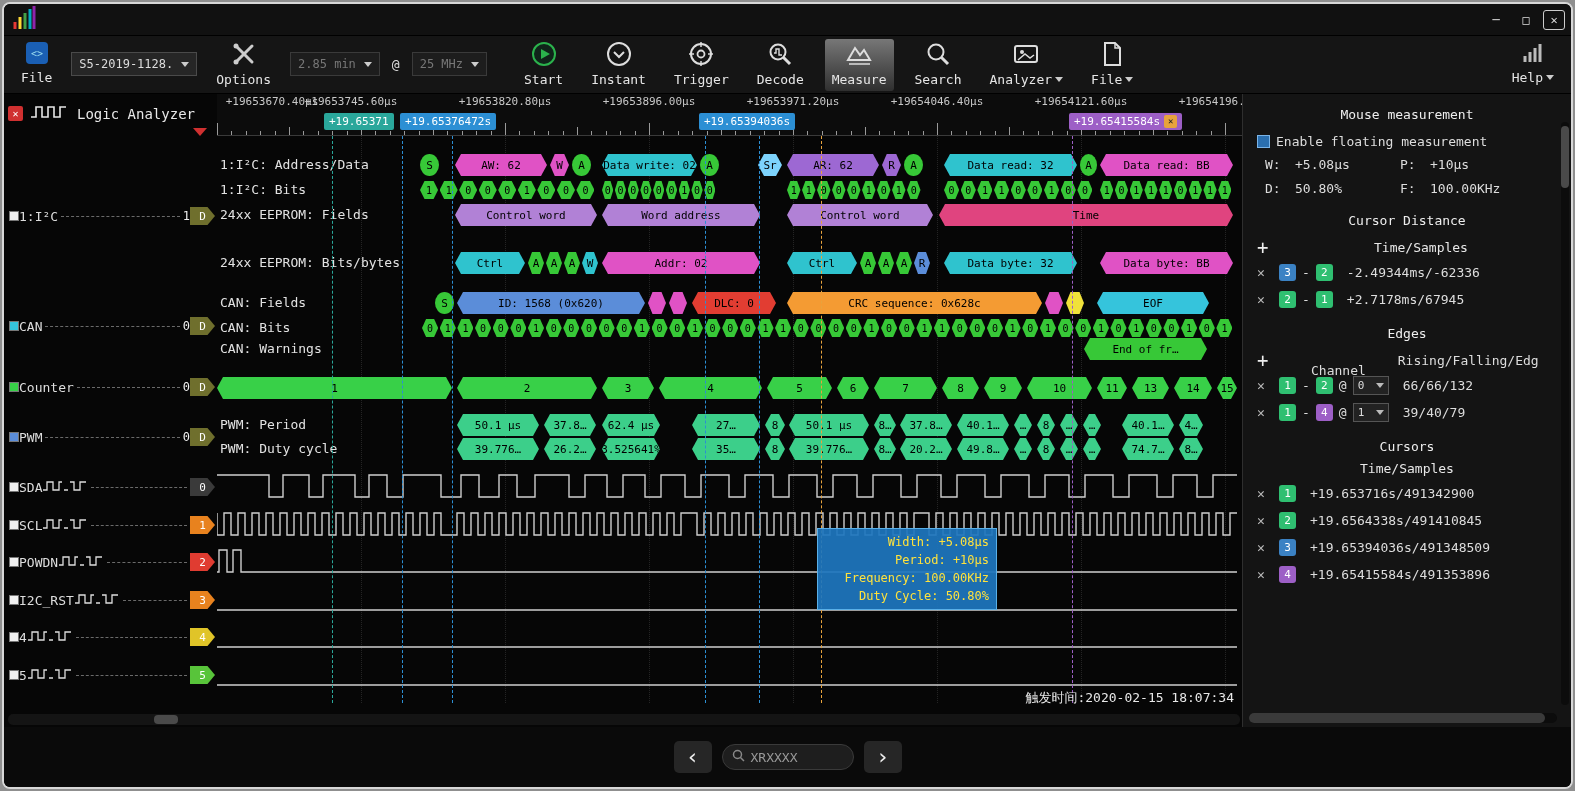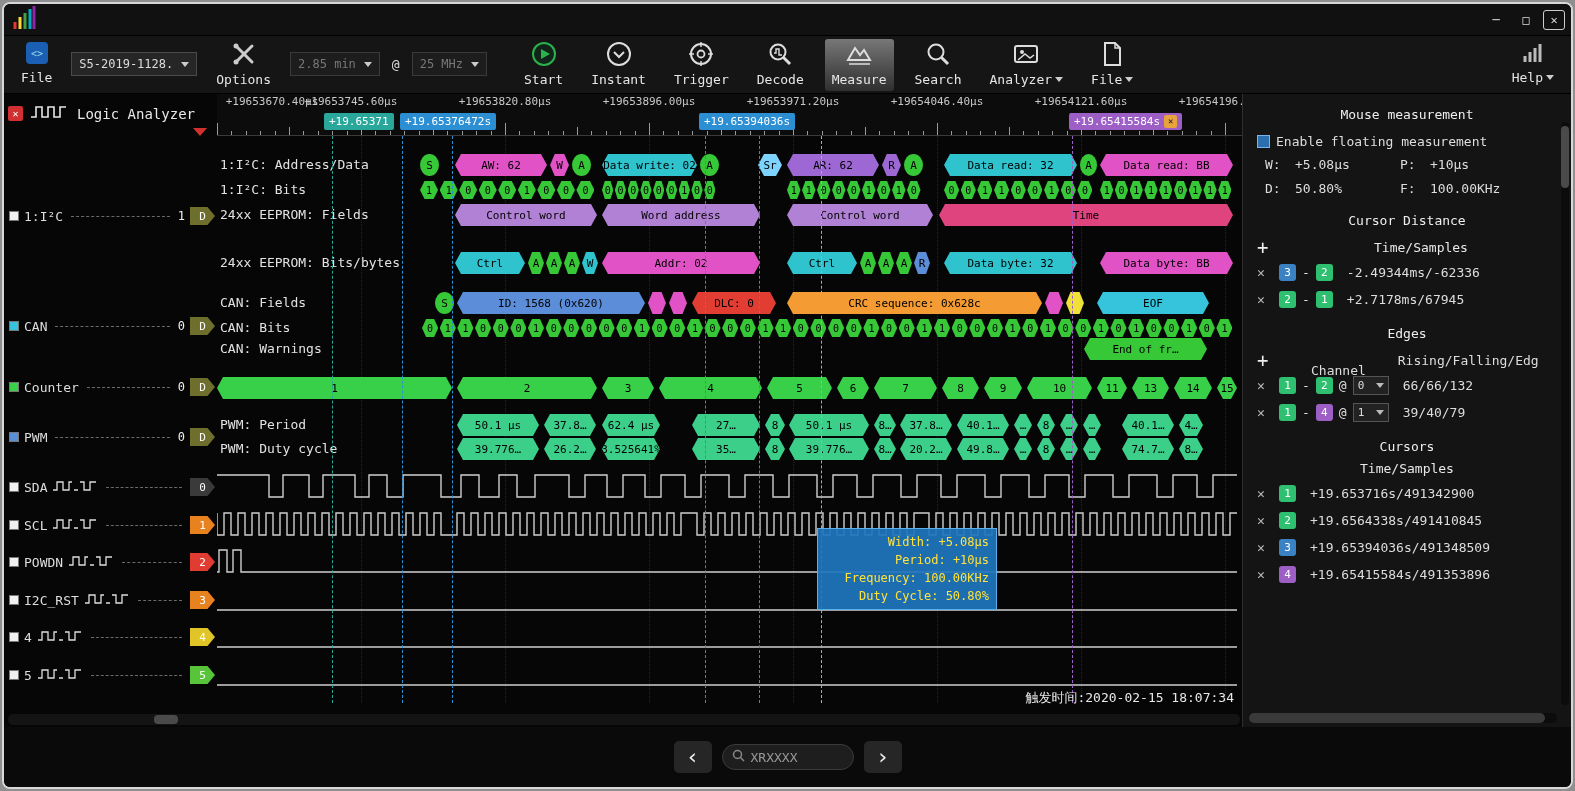--- a/index.html
+++ b/index.html
@@ -21,21 +21,21 @@
   .tsel{height:24px;margin-top:13px;background:#262626;border:1px solid #4a4a4a;color:#ddd;display:flex;align-items:center;justify-content:space-between;padding:0 7px;gap:8px;font-size:12px;cursor:pointer;white-space:nowrap;}
   .tsel.disabled{color:#777;border-color:#3a3a3a;background:#1d1d1d;}
   .at{margin-top:18px;color:#ddd;font-size:13px;}
   .help{margin-left:auto;}
   
   .main{display:flex;height:633px;position:relative;background:#060606;}
   .sidebar{width:213px;position:relative;background:#060606;flex:none;}
   .session-head{position:absolute;top:10px;left:4px;display:flex;align-items:center;gap:7px;color:#e8e8e8;font-size:14px;}
   .redx{width:15px;height:15px;background:#d03030;color:#fff;font-size:10px;display:flex;align-items:center;justify-content:center;border-radius:2px;cursor:pointer;}
   .redtri{position:absolute;top:34px;right:10px;width:0;height:0;border-left:7px solid transparent;border-right:7px solid transparent;border-top:8px solid #d03030;}
-  .chrow{position:absolute;left:5px;right:2px;height:20px;display:flex;align-items:center;gap:5px;font-size:13px;color:#ddd;cursor:pointer;}
+  .chrow{position:absolute;left:5px;right:2px;height:20px;display:flex;align-items:center;font-size:13px;color:#ddd;cursor:pointer;}
   .chip{width:10px;height:10px;border:1px solid #777;flex:none;}
   .chdash{flex:1;border-bottom:1px dashed #6a6a6a;height:1px;margin:0 3px;}
   .chcount{font-size:12px;color:#eee;}
   .tag{width:25px;height:18px;flex:none;display:flex;align-items:center;justify-content:center;font-size:11px;color:#fff;clip-path:polygon(0 0,70% 0,100% 50%,70% 100%,0 100%);}
   
   .wave{width:1025px;position:relative;flex:none;}
   .ruler{height:42px;position:relative;border-bottom:1px solid #3a3a3a;overflow:hidden;background:#0c0c0c;}
   .rlabel{position:absolute;top:1px;transform:translateX(-50%);font-size:11px;color:#c8c8c8;white-space:nowrap;}
   .tick{position:absolute;bottom:0;width:1px;background:#9a9a9a;}
   .flag{position:absolute;top:19px;height:17px;line-height:17px;padding:0 5px;font-size:11px;color:#fff;border-radius:2px;white-space:nowrap;z-index:6;cursor:pointer;display:flex;align-items:center;gap:4px;}

